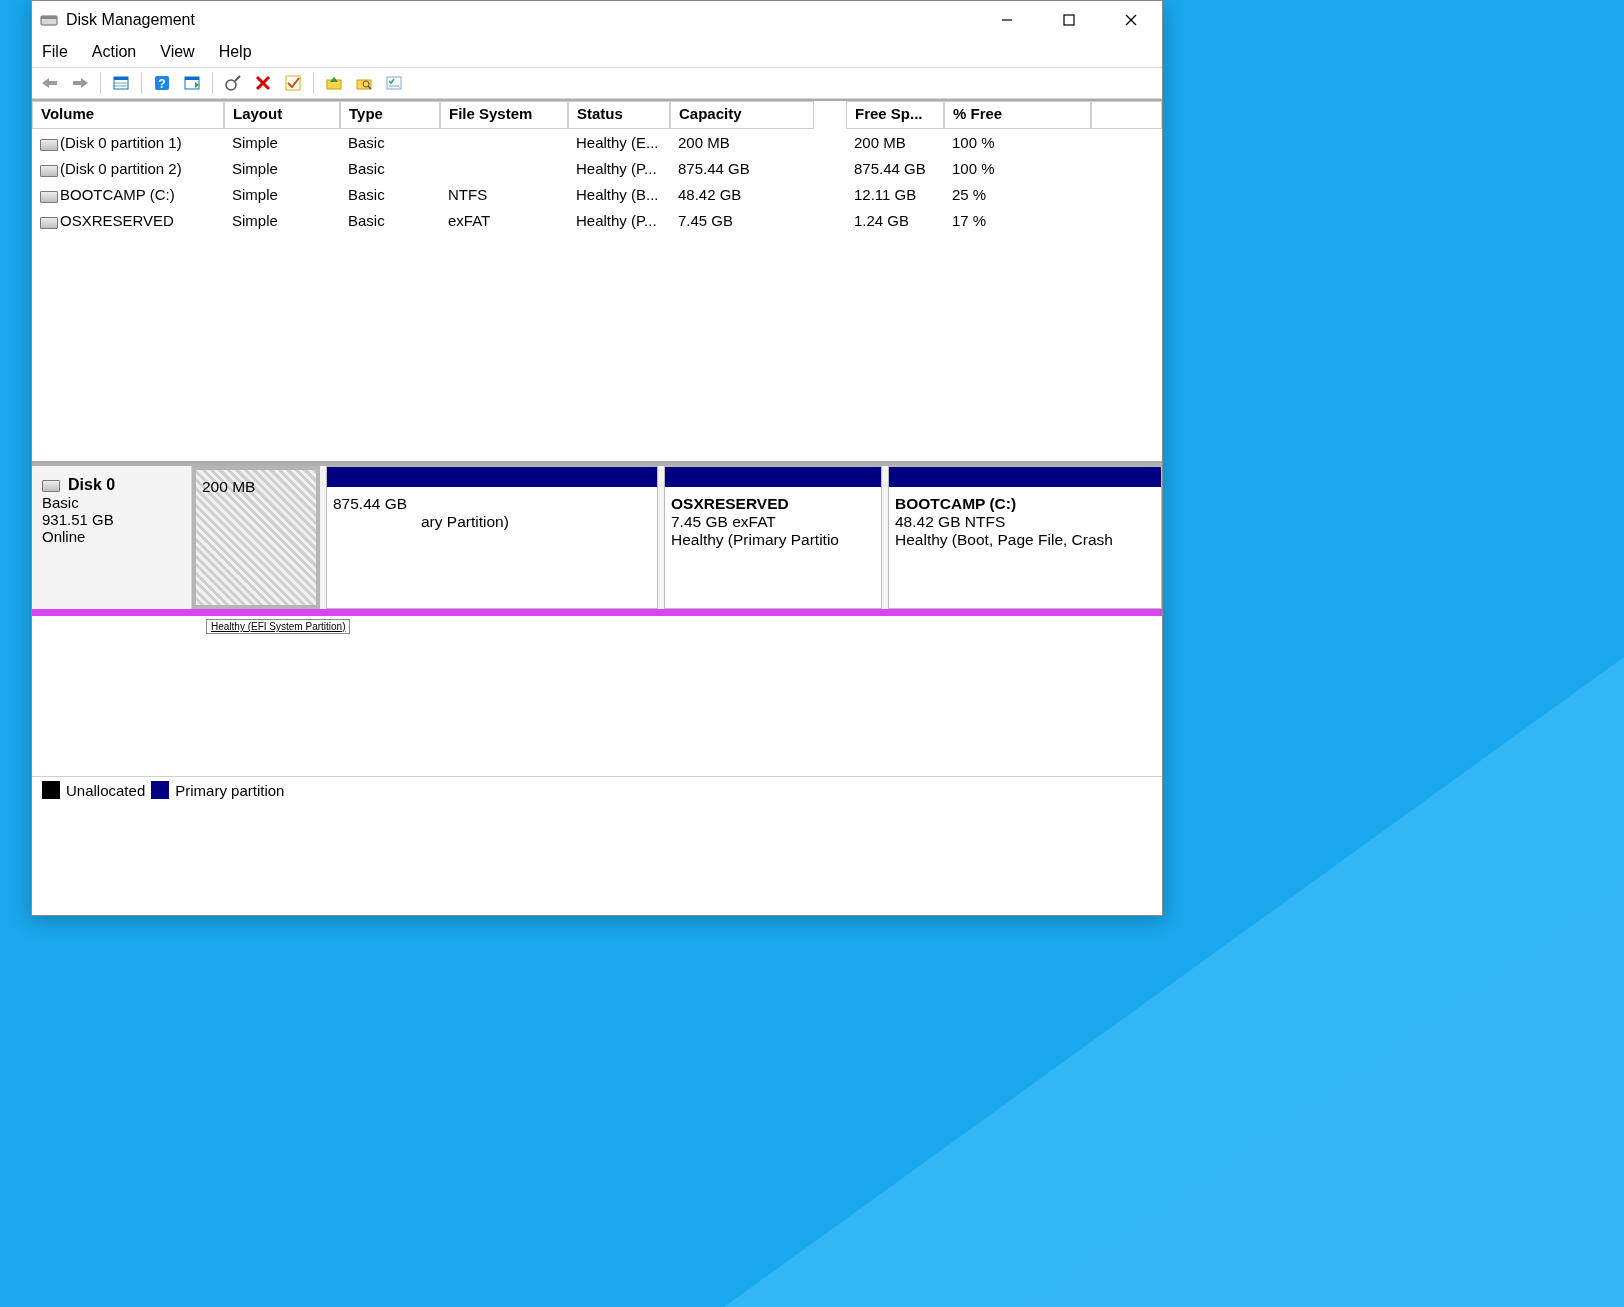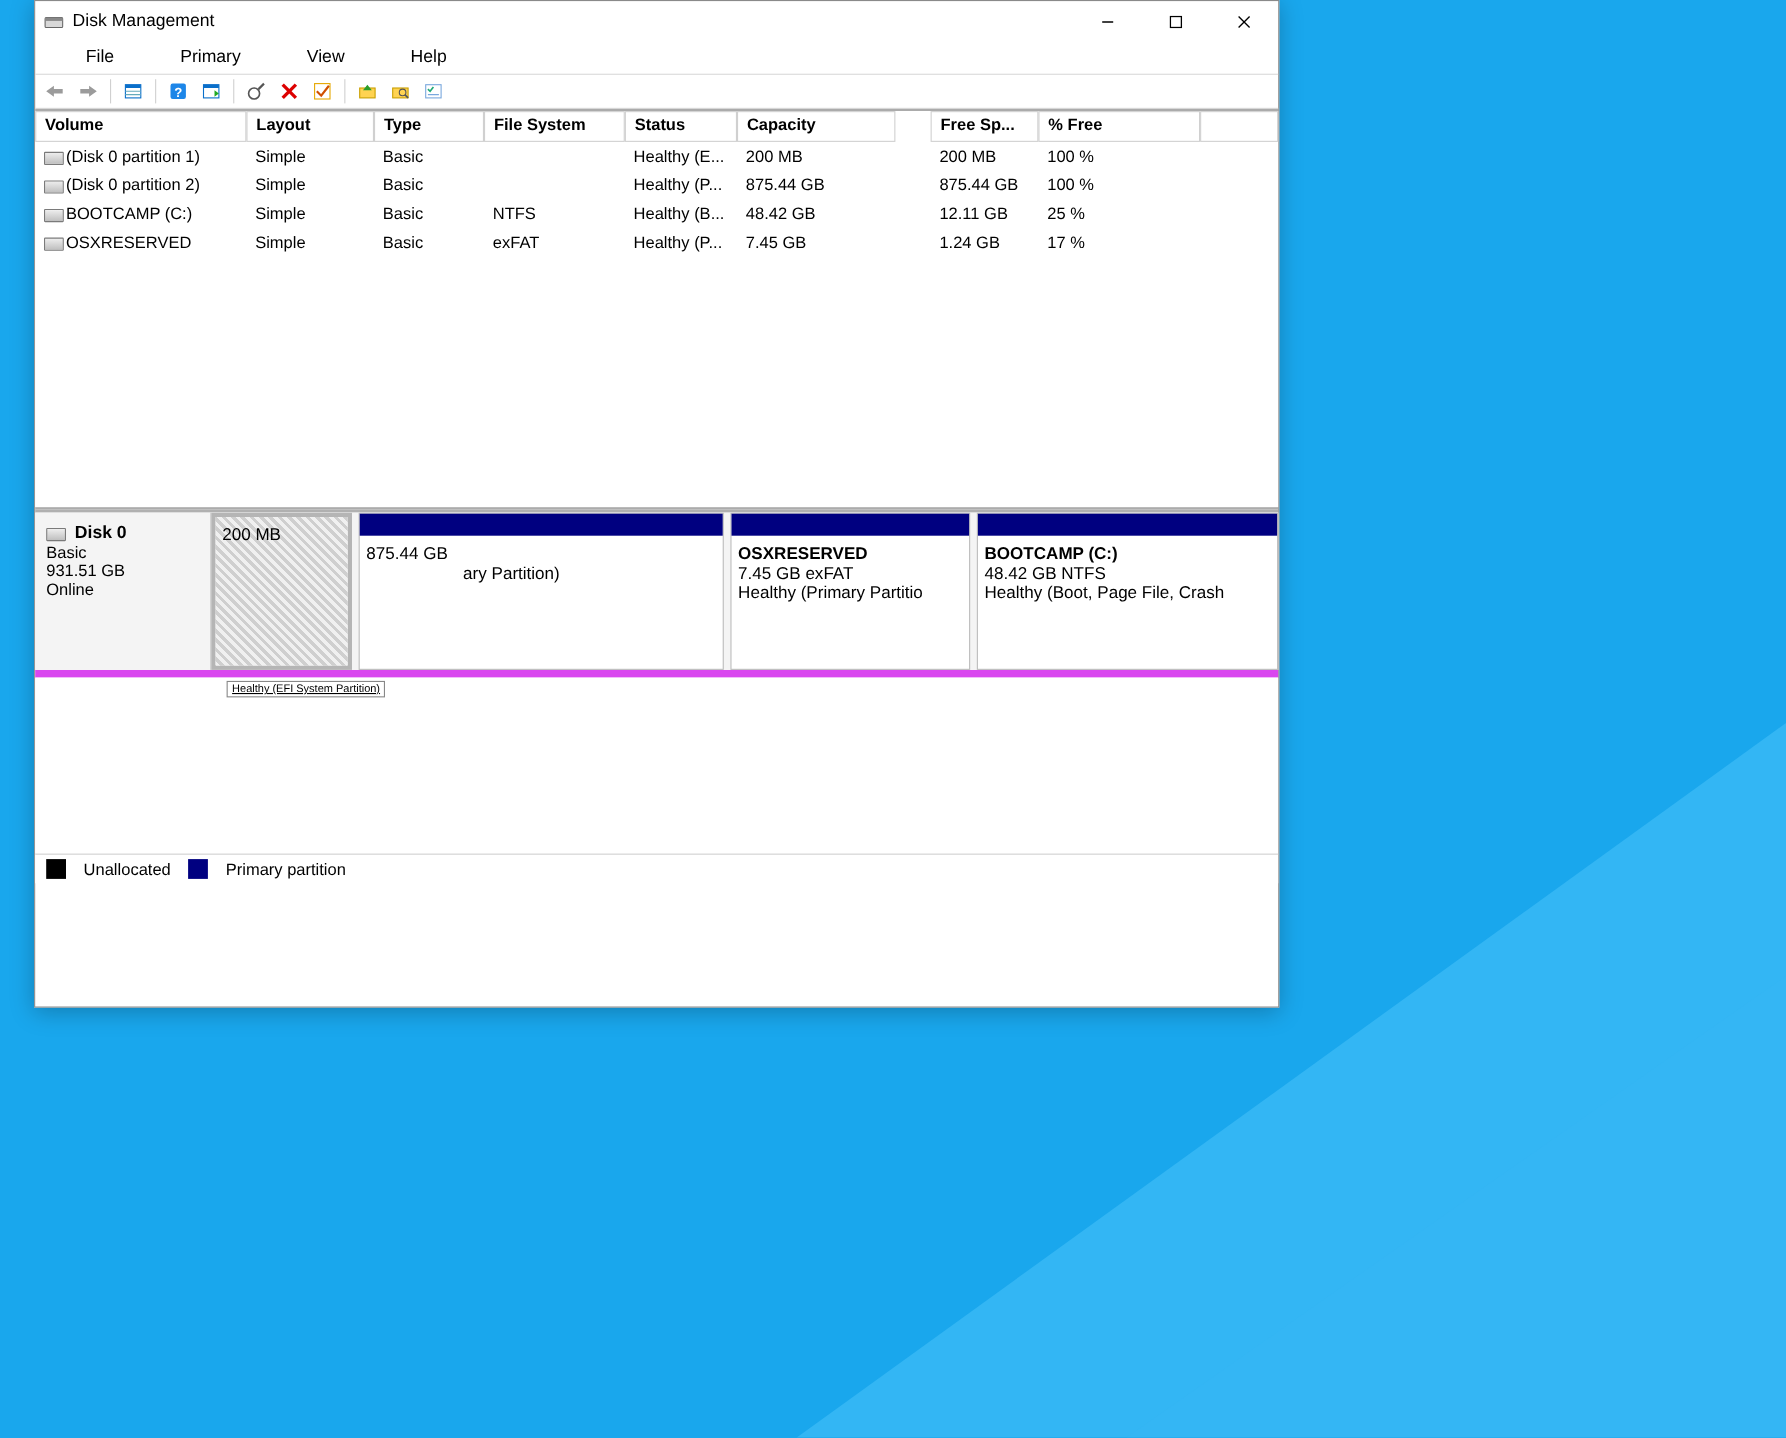--- a/index.html
+++ b/index.html
@@ -54,21 +54,21 @@
   align-items: center;
   justify-content: center;
   font-size: 16px;
 }
 .menubar {
   display: flex;
   gap: 24px;
   padding: 4px 10px 6px 10px;
   font-size: 16px;
 }
-.menuitem { cursor: default; margin-left: 36px; }
+.menuitem { cursor: default; }
 .toolbar {
   border-top: 1px solid #d9d9d9;
   border-bottom: 1px solid #d9d9d9;
   height: 32px;
   display: flex;
   align-items: center;
   padding: 0 6px;
   gap: 6px;
 }
 .toolbar .sep {
@@ -190,21 +190,21 @@
   text-decoration: underline;
 }
 .unalloc-area {
   height: 160px;
   background:#fff;
 }
 .legend {
   border-top: 1px solid #d0d0d0;
   padding: 4px 10px;
   display: flex;
-  gap: 16px;
+  gap: 6px;
   align-items: center;
   font-size: 15px;
   background:#fff;
 }
 .legend .sw {
   width: 18px;
   height: 18px;
 }
 .sw.black { background:#000; }
 .sw.navy { background:#000080; }
@@ -243,21 +243,21 @@
         <svg width="12" height="12">
             <line x1="1" y1="1" x2="11" y2="11" stroke="#000" stroke-width="1.2"></line>
             <line x1="11" y1="1" x2="1" y2="11" stroke="#000" stroke-width="1.2"></line>
           </svg>
       </div>
     </div>
   </div>
 
   <div class="menubar">
     <span class="menuitem">File</span>
-    <span class="menuitem">Primary</span>
+    <span class="menuitem">Action</span>
     <span class="menuitem">View</span>
     <span class="menuitem">Help</span>
   </div>
 
   <div class="toolbar">
     <div class="tbtn">
         <svg width="18" height="14">
           <polygon points="8,2 8,5 16,5 16,9 8,9 8,12 1,7" fill="#9b9b9b"></polygon>
         </svg>
       </div>

